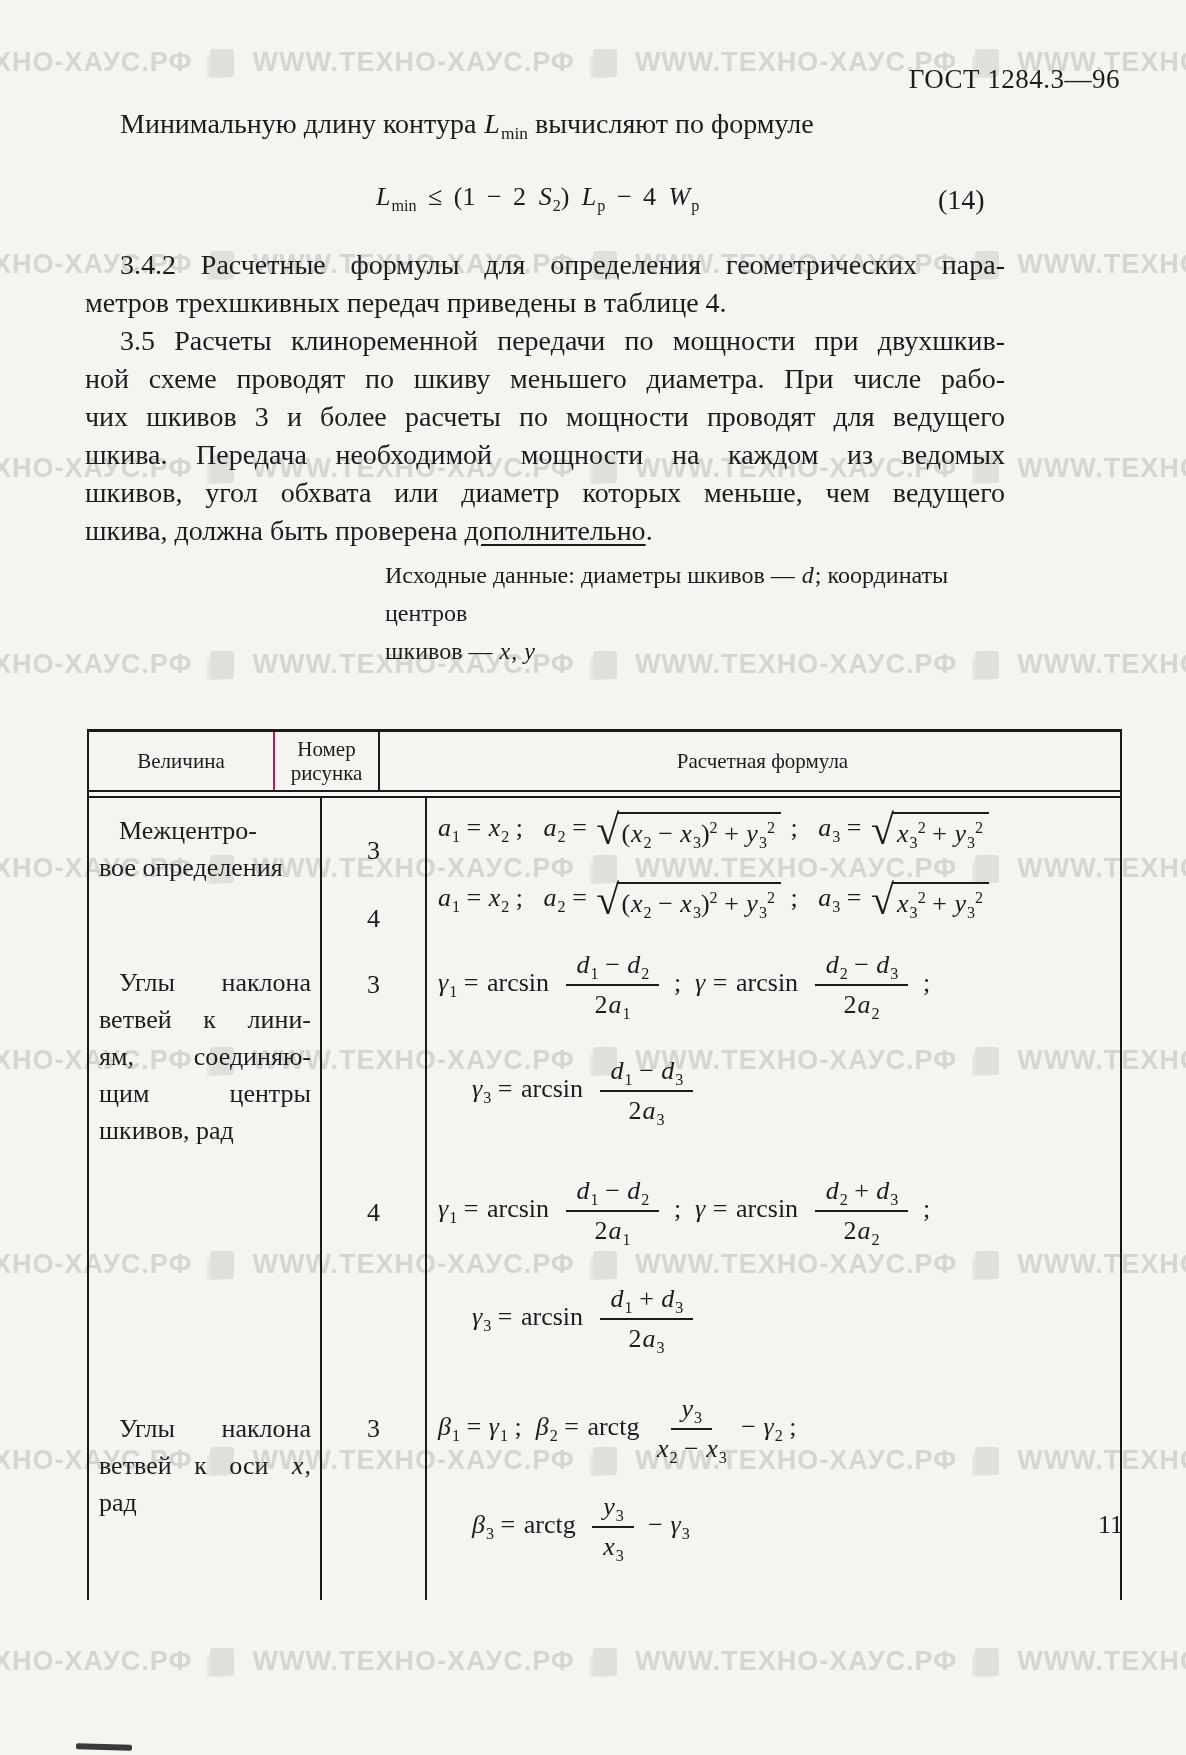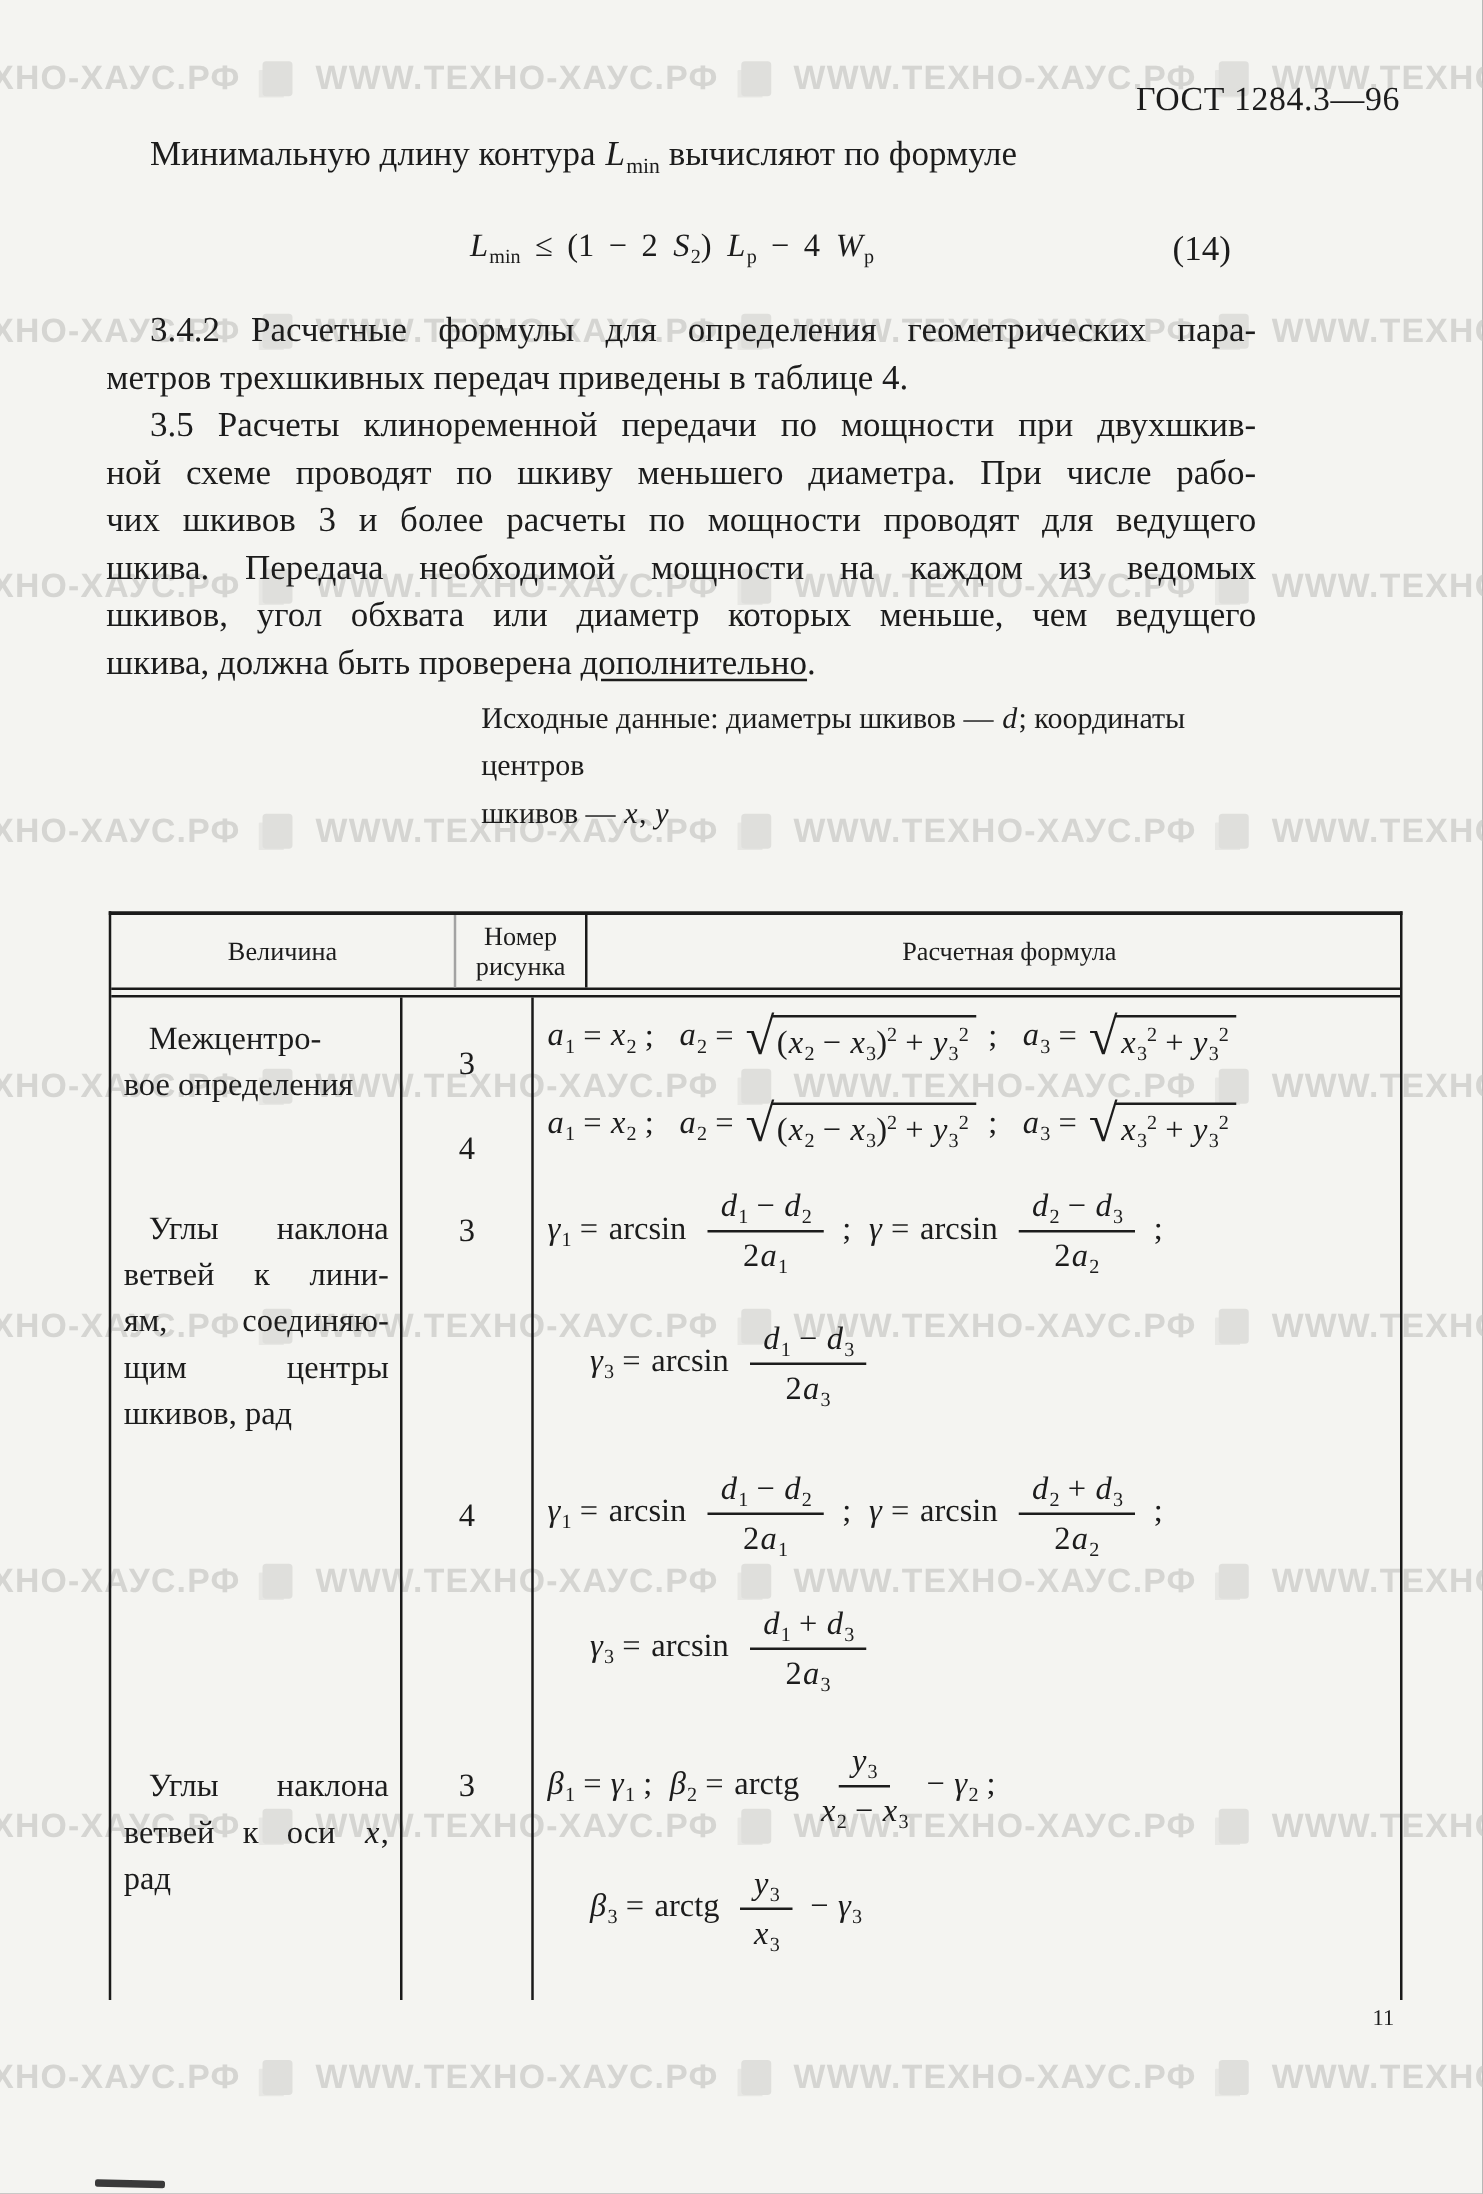--- a/index.html
+++ b/index.html
@@ -48,35 +48,35 @@
   .math .num{padding:0 10px 4px;border-bottom:2px solid #1c1c1c;}
   .math .den{padding-top:4px;}
   
   .table4{
     position:absolute;left:87px;top:729px;width:1035px;height:871px;
     border-top:3px solid #1a1a1a;border-left:2px solid #1a1a1a;border-right:2px solid #1a1a1a;
     box-sizing:border-box;
   }
   .thead{display:flex;height:58px;border-bottom:2px solid #1a1a1a;font-size:21px;}
   .th{display:flex;flex-direction:column;align-items:center;justify-content:center;box-sizing:border-box;}
-  .th.c1{width:276px;border-right:2px solid #a3a3a3;}
+  .th.c1{width:186px;border-right:2px solid #be185d;}
   .th.c2{width:105px;border-right:2px solid #1a1a1a;line-height:24px;}
   .th.c3{flex:1;margin-left:25px;}
   .thsep{height:4px;border-bottom:2px solid #1a1a1a;}
   .tbody{position:relative;height:802px;}
   .vl{position:absolute;top:0;bottom:0;width:2px;background:#1a1a1a;}
   .lbl{position:absolute;left:10px;width:212px;font-size:26px;line-height:37px;}
   .lbl > div{text-align:justify;text-align-last:justify;}
   .lbl > div:first-child{text-indent:20px;}
   .lbl > div:last-child{text-align-last:left;}
   .fig{position:absolute;left:231px;width:107px;text-align:center;font-size:26px;}
   .fml{position:absolute;left:348px;}
   .fml.cont{left:382px;}
   
-  .pageno{position:absolute;left:1098px;top:1604px;font-size:18px;}
+  .pageno{position:absolute;left:1098px;top:1510px;font-size:26px;}
   .smudge{position:absolute;left:76px;top:1744px;width:56px;height:6px;background:#3a3a3a;transform:rotate(1.5deg);border-radius:2px;}
 </style>
 </head>
 <body>
 
 <div class="page">
 
   <div class="wm-row" style="top:46px"><span class="wm-text">WWW.ТЕХНО-ХАУС.РФ</span><span class="wm-icon"></span><span class="wm-text">WWW.ТЕХНО-ХАУС.РФ</span><span class="wm-icon"></span><span class="wm-text">WWW.ТЕХНО-ХАУС.РФ</span><span class="wm-icon"></span><span class="wm-text">WWW.ТЕХНО-ХАУС.РФ</span></div>
   <div class="wm-row" style="top:248px"><span class="wm-text">WWW.ТЕХНО-ХАУС.РФ</span><span class="wm-icon"></span><span class="wm-text">WWW.ТЕХНО-ХАУС.РФ</span><span class="wm-icon"></span><span class="wm-text">WWW.ТЕХНО-ХАУС.РФ</span><span class="wm-icon"></span><span class="wm-text">WWW.ТЕХНО-ХАУС.РФ</span></div>
   <div class="wm-row" style="top:452px"><span class="wm-text">WWW.ТЕХНО-ХАУС.РФ</span><span class="wm-icon"></span><span class="wm-text">WWW.ТЕХНО-ХАУС.РФ</span><span class="wm-icon"></span><span class="wm-text">WWW.ТЕХНО-ХАУС.РФ</span><span class="wm-icon"></span><span class="wm-text">WWW.ТЕХНО-ХАУС.РФ</span></div>

